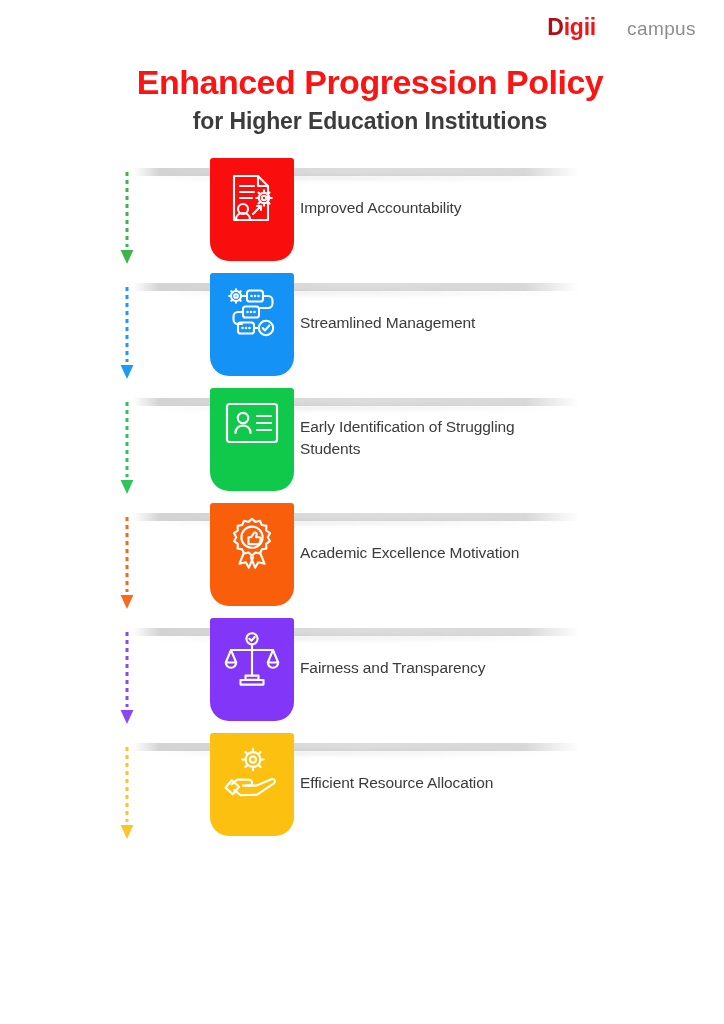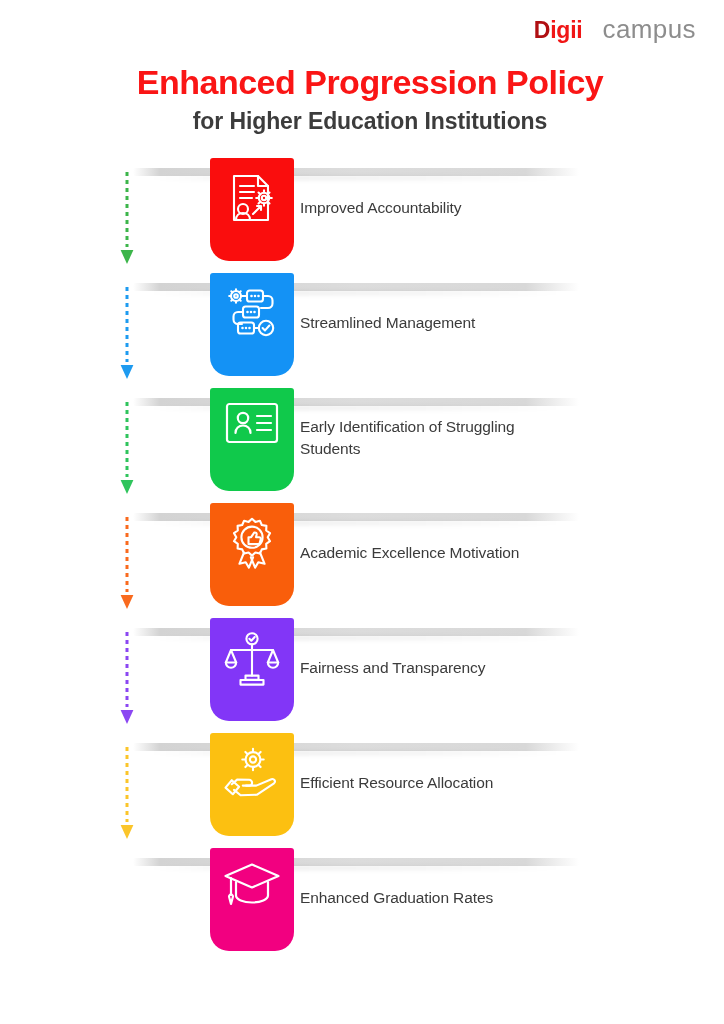--- a/index.html
+++ b/index.html
@@ -29,24 +29,25 @@
     font-weight: 700;
     color: #b00f12;
   }
   .logo-igii {
     font-size: 23px;
     font-weight: 700;
     color: #f01616;
     margin-right: 20px;
   }
   .logo-campus {
-    font-size: 26px;
+    font-size: 19px;
     font-weight: 400;
     color: #8d8d8d;
     letter-spacing: 0.4px;
+    margin-left: 11px;
   }
 
   
   .heading-block {
     position: absolute;
     top: 62px;
     left: 8px;
     width: 724px;
     text-align: center;
   }
@@ -333,30 +334,13 @@
                M36.6 4.9 l-2.1 2.1 M23.5 18 l-2.1 2.1"></path>
       <path d="M7.8 37.2 l5.3-4.6 l12.1 0.2 a2.9 2.9 0 0 1 0 5.8 h-6.4"></path>
       <path d="M22 38.6 h10.3 l15.1-6.4 c2.6-1 4.8 2.2 2.6 4.1
                l-17.3 11.5 l-16.1 0.4 l-6.6-5.3"></path>
       <path d="M1.5 40.6 l6.3-7.4 l7.3 6.6 l-6.3 7.4 Z"></path>
     </svg>
       </div>
     </div>
     <div class="label">Efficient Resource Allocation</div>
   </div>
-    <div class="row">
-
-    <div class="bar"></div>
-
-    <div class="ribbon" style="background:#f20080">
-      <div class="icon-wrap">
-
-    <svg width="58" height="46" viewBox="0 0 58 46" fill="none" stroke="#fff" stroke-width="2.2" stroke-linecap="round" stroke-linejoin="round">
-      <path d="M29 2.5 L55.5 14 L29 25.5 L2.5 14 Z"></path>
-      <path d="M13 20 v13.5 c0 3.9 7.2 7 16 7 s16-3.1 16-7 V20"></path>
-      <path d="M8 16.2 v16.5"></path>
-      <path d="M8 32.7 c-1.6 0-2.3 1.3-1.8 2.6 l1.8 6.6 l1.8-6.6 c0.5-1.3-0.2-2.6-1.8-2.6 Z"></path>
-    </svg>
-      </div>
-    </div>
-    <div class="label">Enhanced Graduation Rates</div>
-  </div>
   </div>
 
 </body></html>

